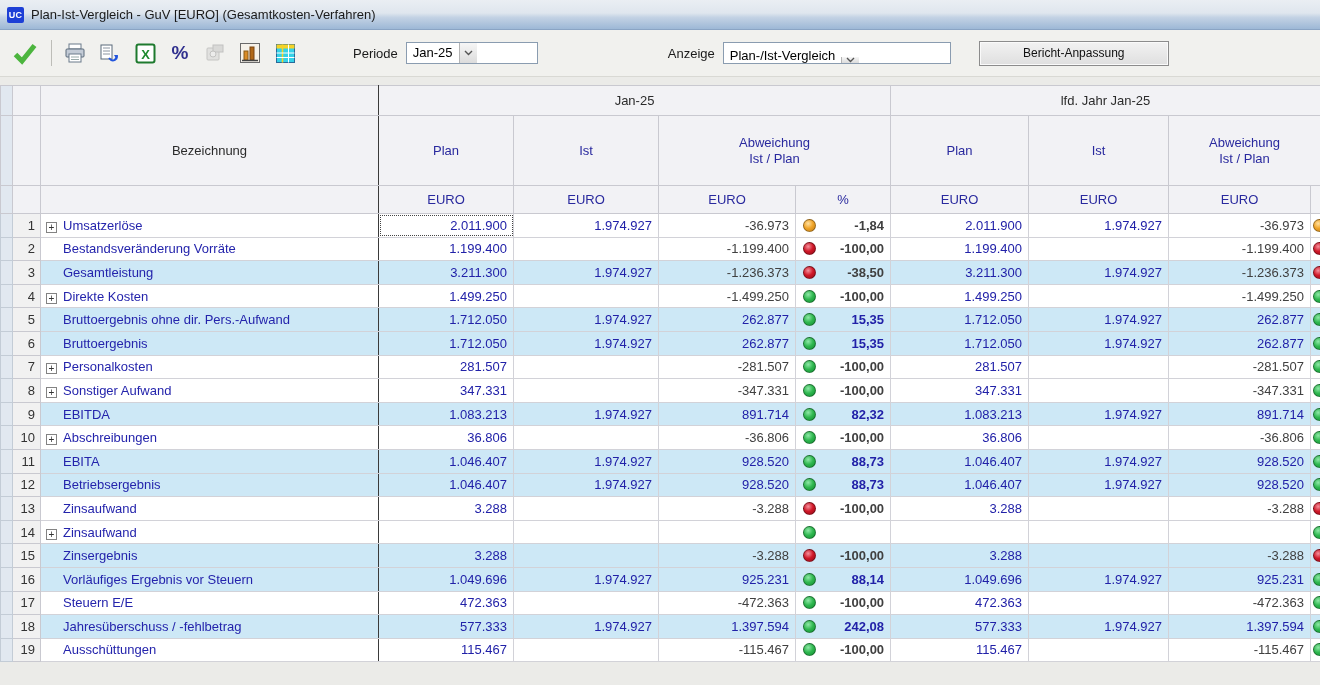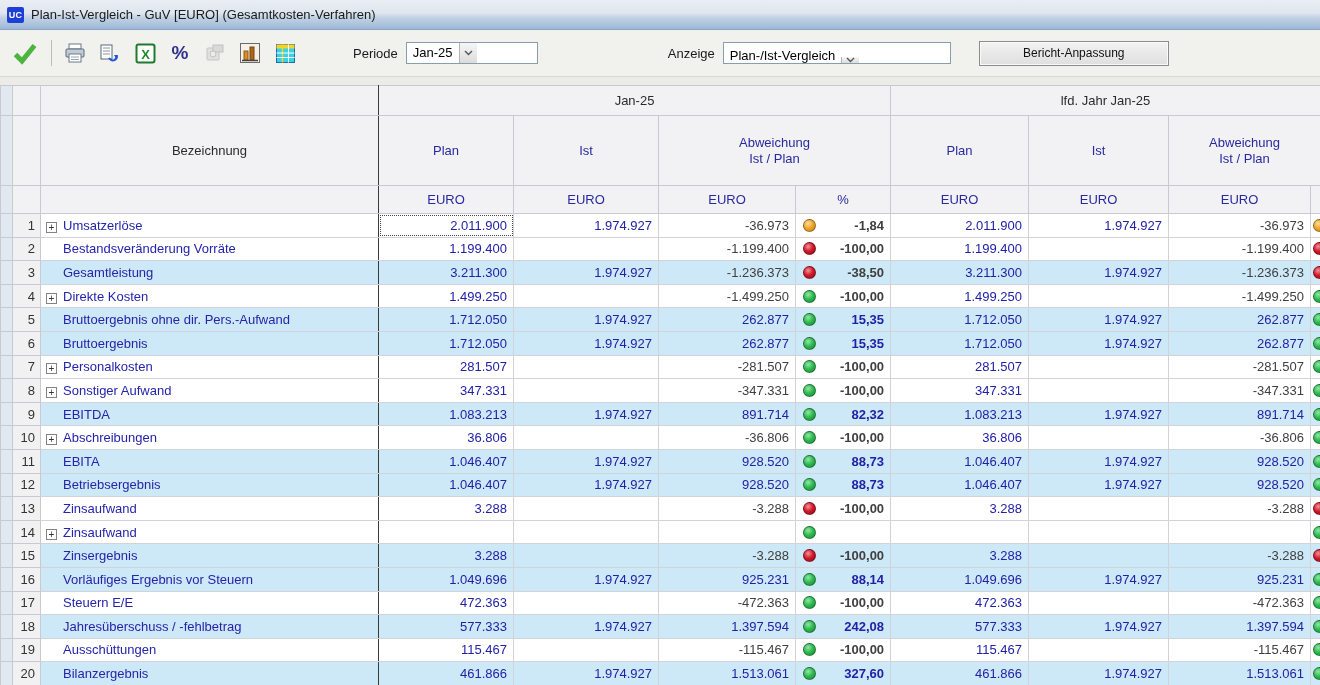--- a/index.html
+++ b/index.html
@@ -498,31 +498,16 @@
     <td class="num"></td>
     <td class="num neg">-115.467</td>
     <td class="dotpct"><span class="dot dot-green"></span><span class="pct-val neg">-100,00</span></td>
     <td class="num">115.467</td>
     <td class="num"></td>
     <td class="num neg">-115.467</td>
     <td class="dotcut">
               <span class="dot dot-green"></span>
             </td>
   </tr>
-          <tr class="hl">
-    <td class="margin-col"></td>
-    <td class="nr-col">20</td>
-    <td class="label-col blk"><span class="expand-box" style="visibility: hidden;">+</span><span>Bilanzergebnis</span></td>
-    <td class="num">461.866</td>
-    <td class="num">1.974.927</td>
-    <td class="num">1.513.061</td>
-    <td class="dotpct"><span class="dot dot-green"></span><span class="pct-val">327,60</span></td>
-    <td class="num">461.866</td>
-    <td class="num">1.974.927</td>
-    <td class="num">1.513.061</td>
-    <td class="dotcut">
-              <span class="dot dot-green"></span>
-            </td>
-  </tr>
         </tbody>
     </table>
   </div>
 </div>
 
 </body></html>

